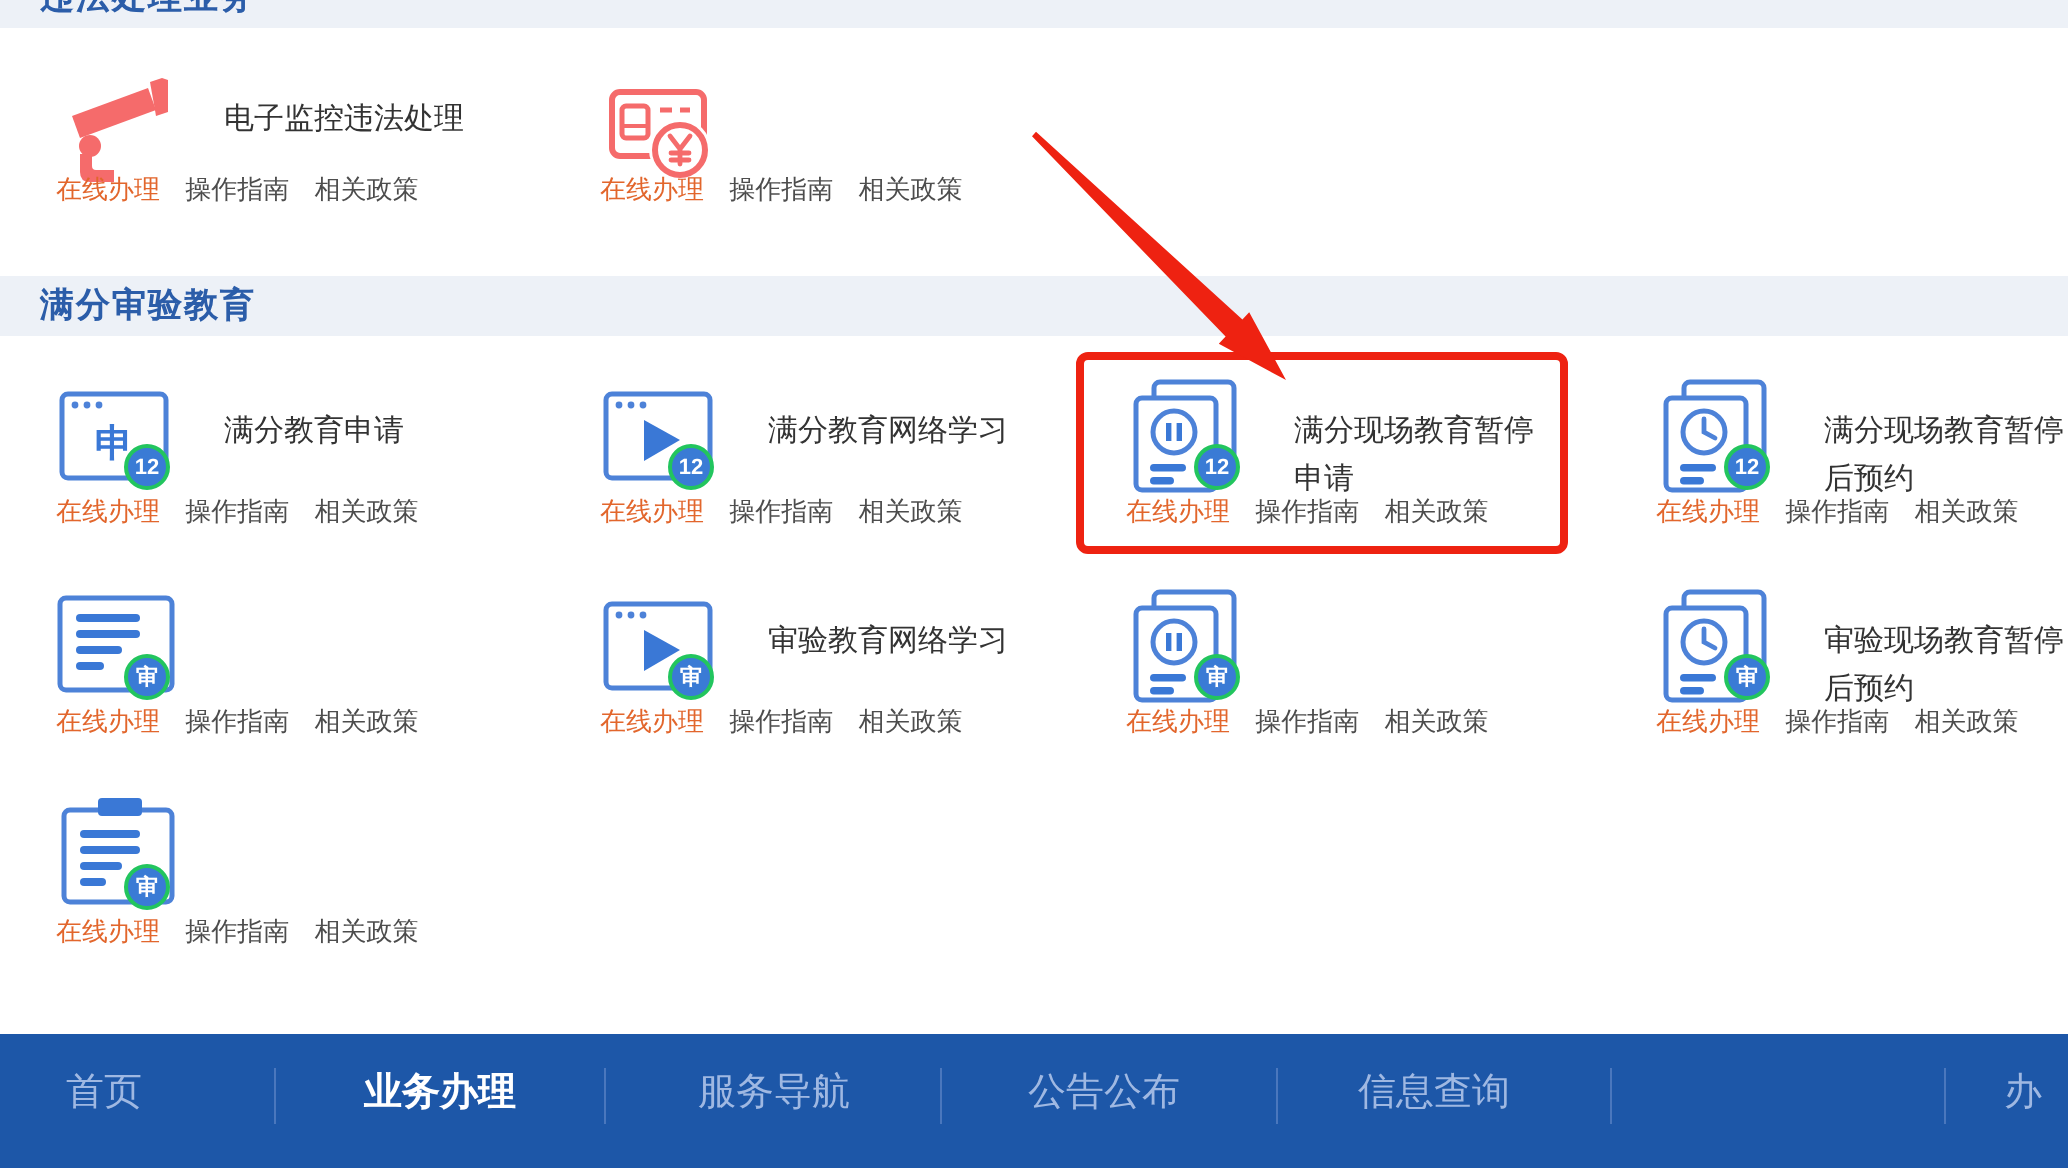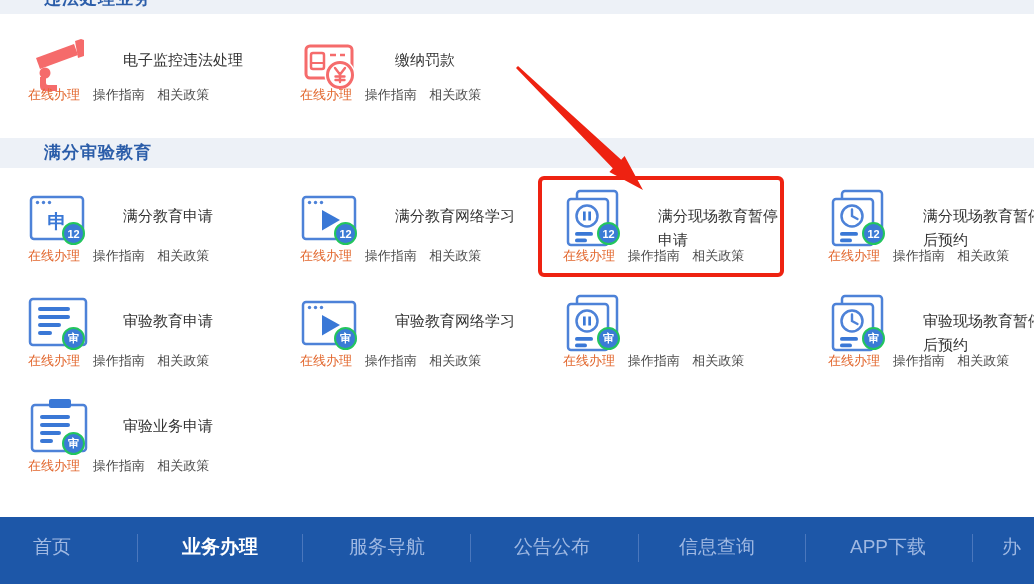--- a/index.html
+++ b/index.html
@@ -3,31 +3,31 @@
 <meta charset="utf-8">
 <style>
   * { margin:0; padding:0; box-sizing:border-box; }
   html,body { background:#fff; }
   .page {
     position:relative; width:1034px; height:584px; overflow:hidden;
     background:#fff; font-family:"Liberation Sans","DejaVu Sans",sans-serif;
   }
   
   .sec-bar { position:absolute; left:0; width:1034px; height:30px; background:#edf1f7; }
-  .sec-title { margin-left:44px; color:#2b5da9; font-weight:bold; font-size:17px; line-height:30px; letter-spacing:1px; }
+  .sec-title { margin-left:20px; color:#2b5da9; font-weight:bold; font-size:17px; line-height:30px; letter-spacing:1px; }
   
   .svc { position:absolute; width:262px; height:92px; }
   .icon-wrap { position:absolute; left:0; top:4px; width:58px; height:58px; }
   .icon-wrap svg { display:block; }
   .badge {
     position:absolute; left:34px; top:33px; width:23px; height:23px; border-radius:50%;
     background:#3a7bd5; border:2px solid #22c55e; color:#fff; font-size:11px;
     display:flex; align-items:center; justify-content:center; font-weight:bold;
   }
-  .svc-title { position:absolute; left:95px; top:19px; width:128px; font-size:15px; color:#333; line-height:24px; }
+  .svc-title { position:absolute; left:84px; top:19px; width:128px; font-size:15px; color:#333; line-height:24px; }
   .svc-links { position:absolute; left:0; top:62px; width:240px; white-space:nowrap; font-size:13px; }
   .lk { color:#4d4d4d; margin-right:9px; cursor:pointer; text-decoration:none; }
   .lk.online { color:#e2662c;margin-top:15px; }
   
   .svc.v1 .svc-title { top:16px; width:180px; }
   .svc.v1 .svc-links { top:54px; }
   
   .hl-box {
     position:absolute; left:538px; top:176px; width:246px; height:101px;
     border:4px solid #ee2211; border-radius:6px; pointer-events:none; z-index:20;
@@ -138,21 +138,20 @@
       <a class="lk">相关政策</a>
     </div>
   </div>
 
   <div class="svc v1" style="left:300px;top:32px">
     <div class="icon-wrap">
       <svg width="58" height="58" viewBox="0 0 58 58">
           <use href="#i-payfine"></use>
         </svg>
     </div>
-    <div class="svc-title">缴纳罚款</div>
     <div class="svc-links">
       <a class="lk online">在线办理</a>
       <a class="lk">操作指南</a>
       <a class="lk">相关政策</a>
     </div>
   </div>
 
   <div class="sec-bar" style="top:138px">
     <div class="sec-title">满分审验教育</div>
   </div>
@@ -217,21 +216,20 @@
     </div>
   </div>
 
   <div class="svc" style="left:28px;top:290px">
     <div class="icon-wrap">
       <svg width="60" height="58" viewBox="0 0 60 58">
           <use href="#i-doc-lines"></use>
         </svg>
       <span class="badge">审</span>
     </div>
-    <div class="svc-title">审验教育申请</div>
     <div class="svc-links">
       <a class="lk online">在线办理</a>
       <a class="lk">操作指南</a>
       <a class="lk">相关政策</a>
     </div>
   </div>
 
   <div class="svc" style="left:300px;top:290px">
     <div class="icon-wrap">
       <svg width="58" height="58" viewBox="0 0 58 58">
@@ -276,40 +274,38 @@
     </div>
   </div>
 
   <div class="svc" style="left:28px;top:395px">
     <div class="icon-wrap">
       <svg width="60" height="58" viewBox="0 0 60 58">
           <use href="#i-clip-lines"></use>
         </svg>
       <span class="badge">审</span>
     </div>
-    <div class="svc-title">审验业务申请</div>
     <div class="svc-links">
       <a class="lk online">在线办理</a>
       <a class="lk">操作指南</a>
       <a class="lk">相关政策</a>
     </div>
   </div>
 
   <div class="hl-box"></div>
   <svg class="anno-svg" width="1034" height="584">
     <polygon fill="#ee2211" points="516,68.1 612.8,168.3 609.4,171.9 643,190 624.6,156.1 621.2,159.7 518,65.9"></polygon>
   </svg>
 
   <div class="nav">
     <div class="nav-item" style="left:52px">首页</div>
     <div class="nav-item on" style="left:220px">业务办理</div>
     <div class="nav-item" style="left:387px">服务导航</div>
     <div class="nav-item" style="left:552px">公告公布</div>
     <div class="nav-item" style="left:717px">信息查询</div>
-    <div class="nav-item" style="left:888px">APP下载</div>
     <div class="nav-item clip" style="left:1002px">办</div>
     <div class="nav-sep" style="left:137px"></div>
     <div class="nav-sep" style="left:302px"></div>
     <div class="nav-sep" style="left:470px"></div>
     <div class="nav-sep" style="left:638px"></div>
     <div class="nav-sep" style="left:805px"></div>
     <div class="nav-sep" style="left:972px"></div>
     <div class="nav-strip"></div>
   </div>
 

